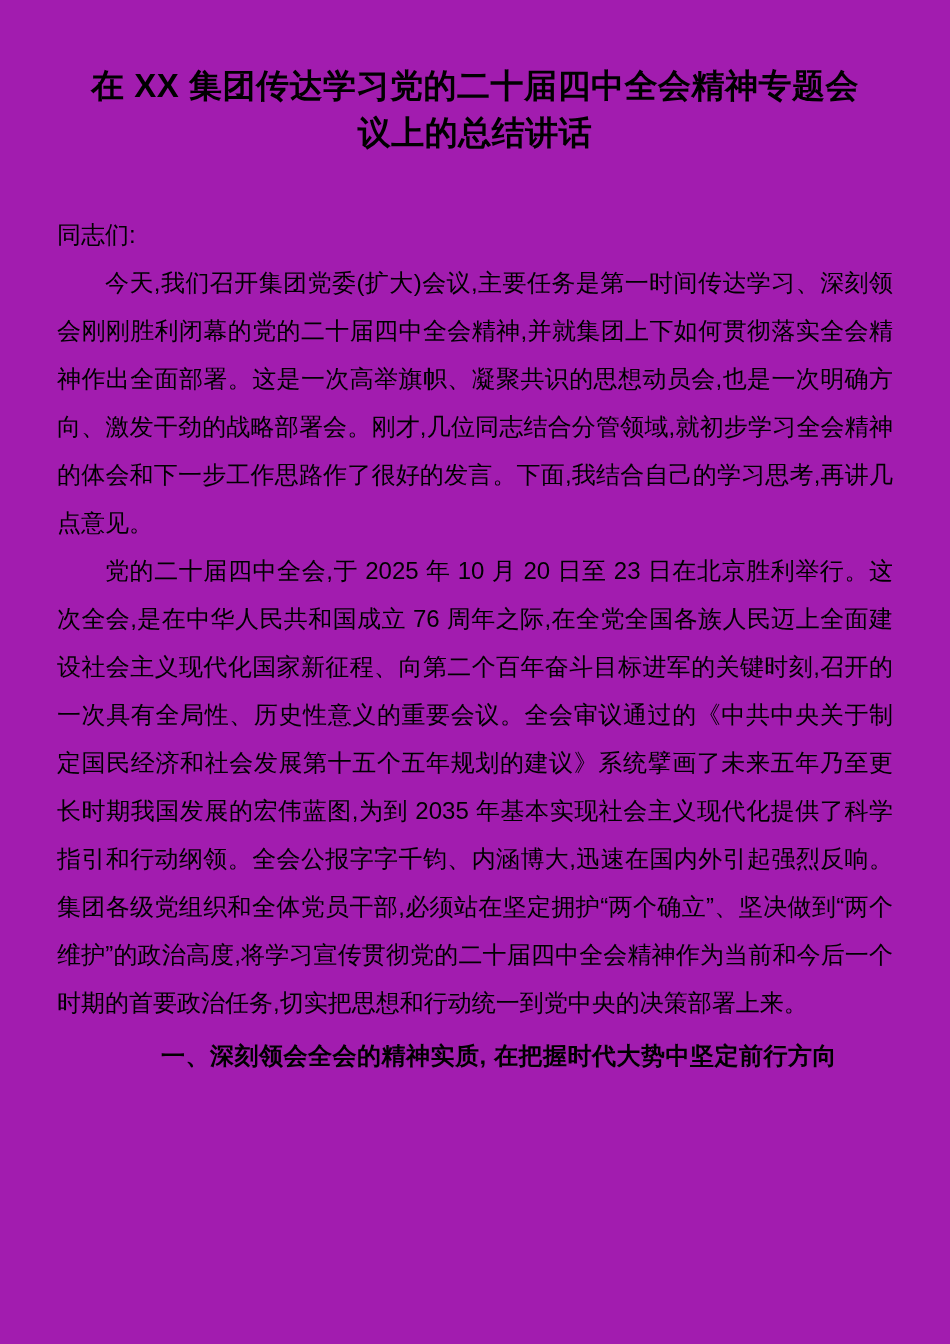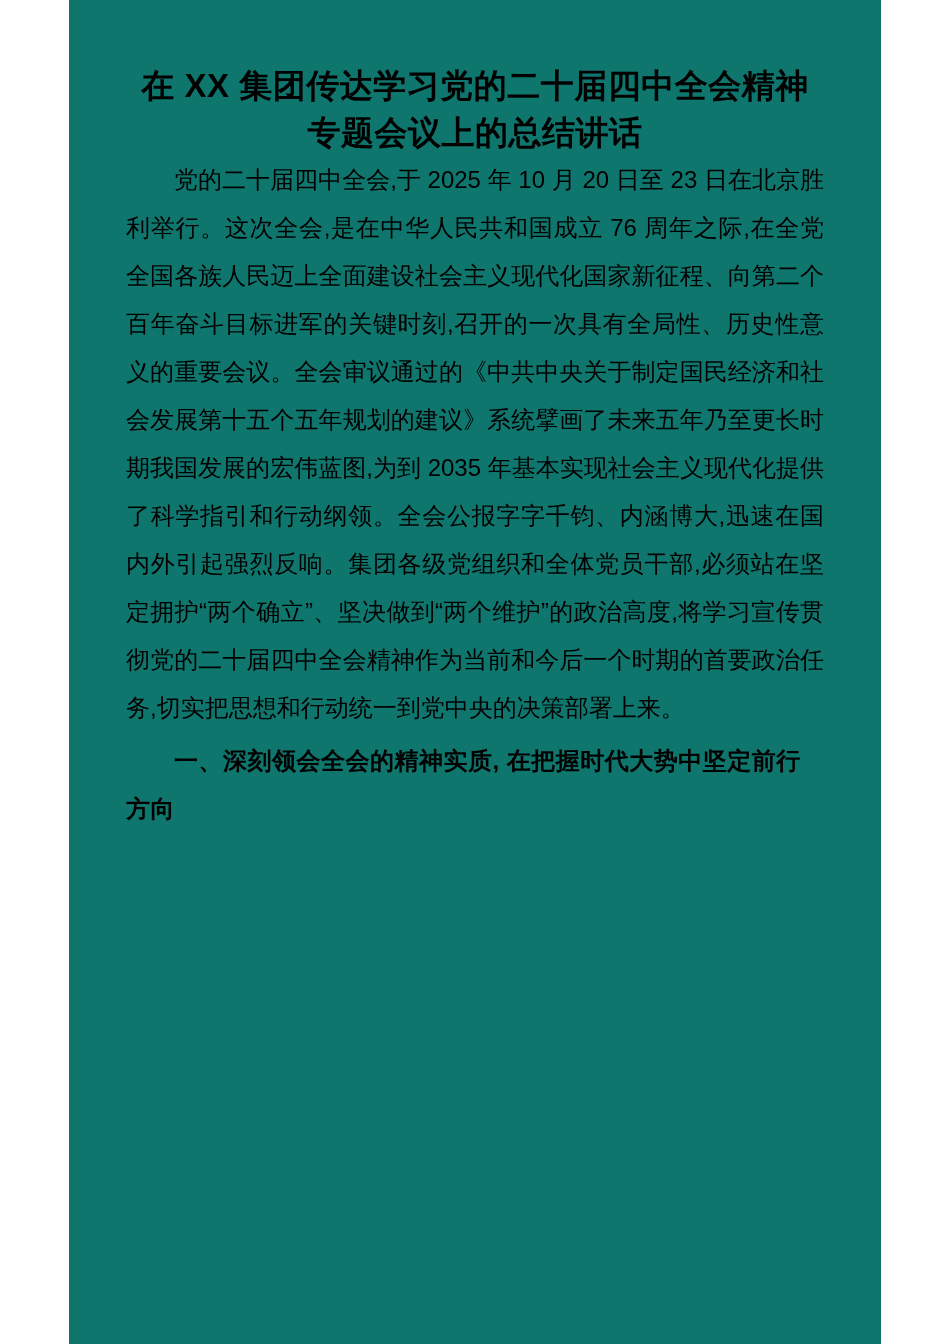--- a/index.html
+++ b/index.html
@@ -2,24 +2,24 @@
 <html><head>
 <meta charset="utf-8">
 <style>
   html, body {
     margin: 0;
     padding: 0;
     background: #ffffff;
   }
   .page {
     position: relative;
-    width: 812px;
+    width: 950px;
     height: 1344px;
     margin: 0 auto;
-    background: #0f766e;
+    background: #a21caf;
     color: #000000;
     box-sizing: border-box;
     padding: 40px 57px 0 57px;
     overflow: hidden;
     font-family: "Liberation Sans", "DejaVu Sans", sans-serif;
   }
   .doc-title {
     font-size: 33px;
     font-weight: 600;
     line-height: 47px;
@@ -36,30 +36,32 @@
   }
   .para {
     font-size: 24px;
     line-height: 48px;
     margin: 0;
     text-indent: 2em;
     text-align: justify;
   }
   .para.heading {
     font-weight: 700;
-    text-align: left;
+    text-align: center;
     margin-top: 5px;
     letter-spacing: 0.5px;
   }
 </style>
 </head>
 <body>
 
 <div class="page">
   <h1 class="doc-title">在 XX 集团传达学习党的二十届四中全会精神专题会议上的总结讲话</h1>
 
+  <p class="salutation">同志们:</p>
 
+  <p class="para">今天,我们召开集团党委(扩大)会议,主要任务是第一时间传达学习、深刻领会刚刚胜利闭幕的党的二十届四中全会精神,并就集团上下如何贯彻落实全会精神作出全面部署。这是一次高举旗帜、凝聚共识的思想动员会,也是一次明确方向、激发干劲的战略部署会。刚才,几位同志结合分管领域,就初步学习全会精神的体会和下一步工作思路作了很好的发言。下面,我结合自己的学习思考,再讲几点意见。</p>
 
   <p class="para">党的二十届四中全会,于 2025 年 10 月 20 日至 23 日在北京胜利举行。这次全会,是在中华人民共和国成立 76 周年之际,在全党全国各族人民迈上全面建设社会主义现代化国家新征程、向第二个百年奋斗目标进军的关键时刻,召开的一次具有全局性、历史性意义的重要会议。全会审议通过的《中共中央关于制定国民经济和社会发展第十五个五年规划的建议》系统擘画了未来五年乃至更长时期我国发展的宏伟蓝图,为到 2035 年基本实现社会主义现代化提供了科学指引和行动纲领。全会公报字字千钧、内涵博大,迅速在国内外引起强烈反响。集团各级党组织和全体党员干部,必须站在坚定拥护“两个确立”、坚决做到“两个维护”的政治高度,将学习宣传贯彻党的二十届四中全会精神作为当前和今后一个时期的首要政治任务,切实把思想和行动统一到党中央的决策部署上来。</p>
 
   <p class="para heading">一、深刻领会全会的精神实质, 在把握时代大势中坚定前行方向</p>
 
 </div>
 
 </body></html>

